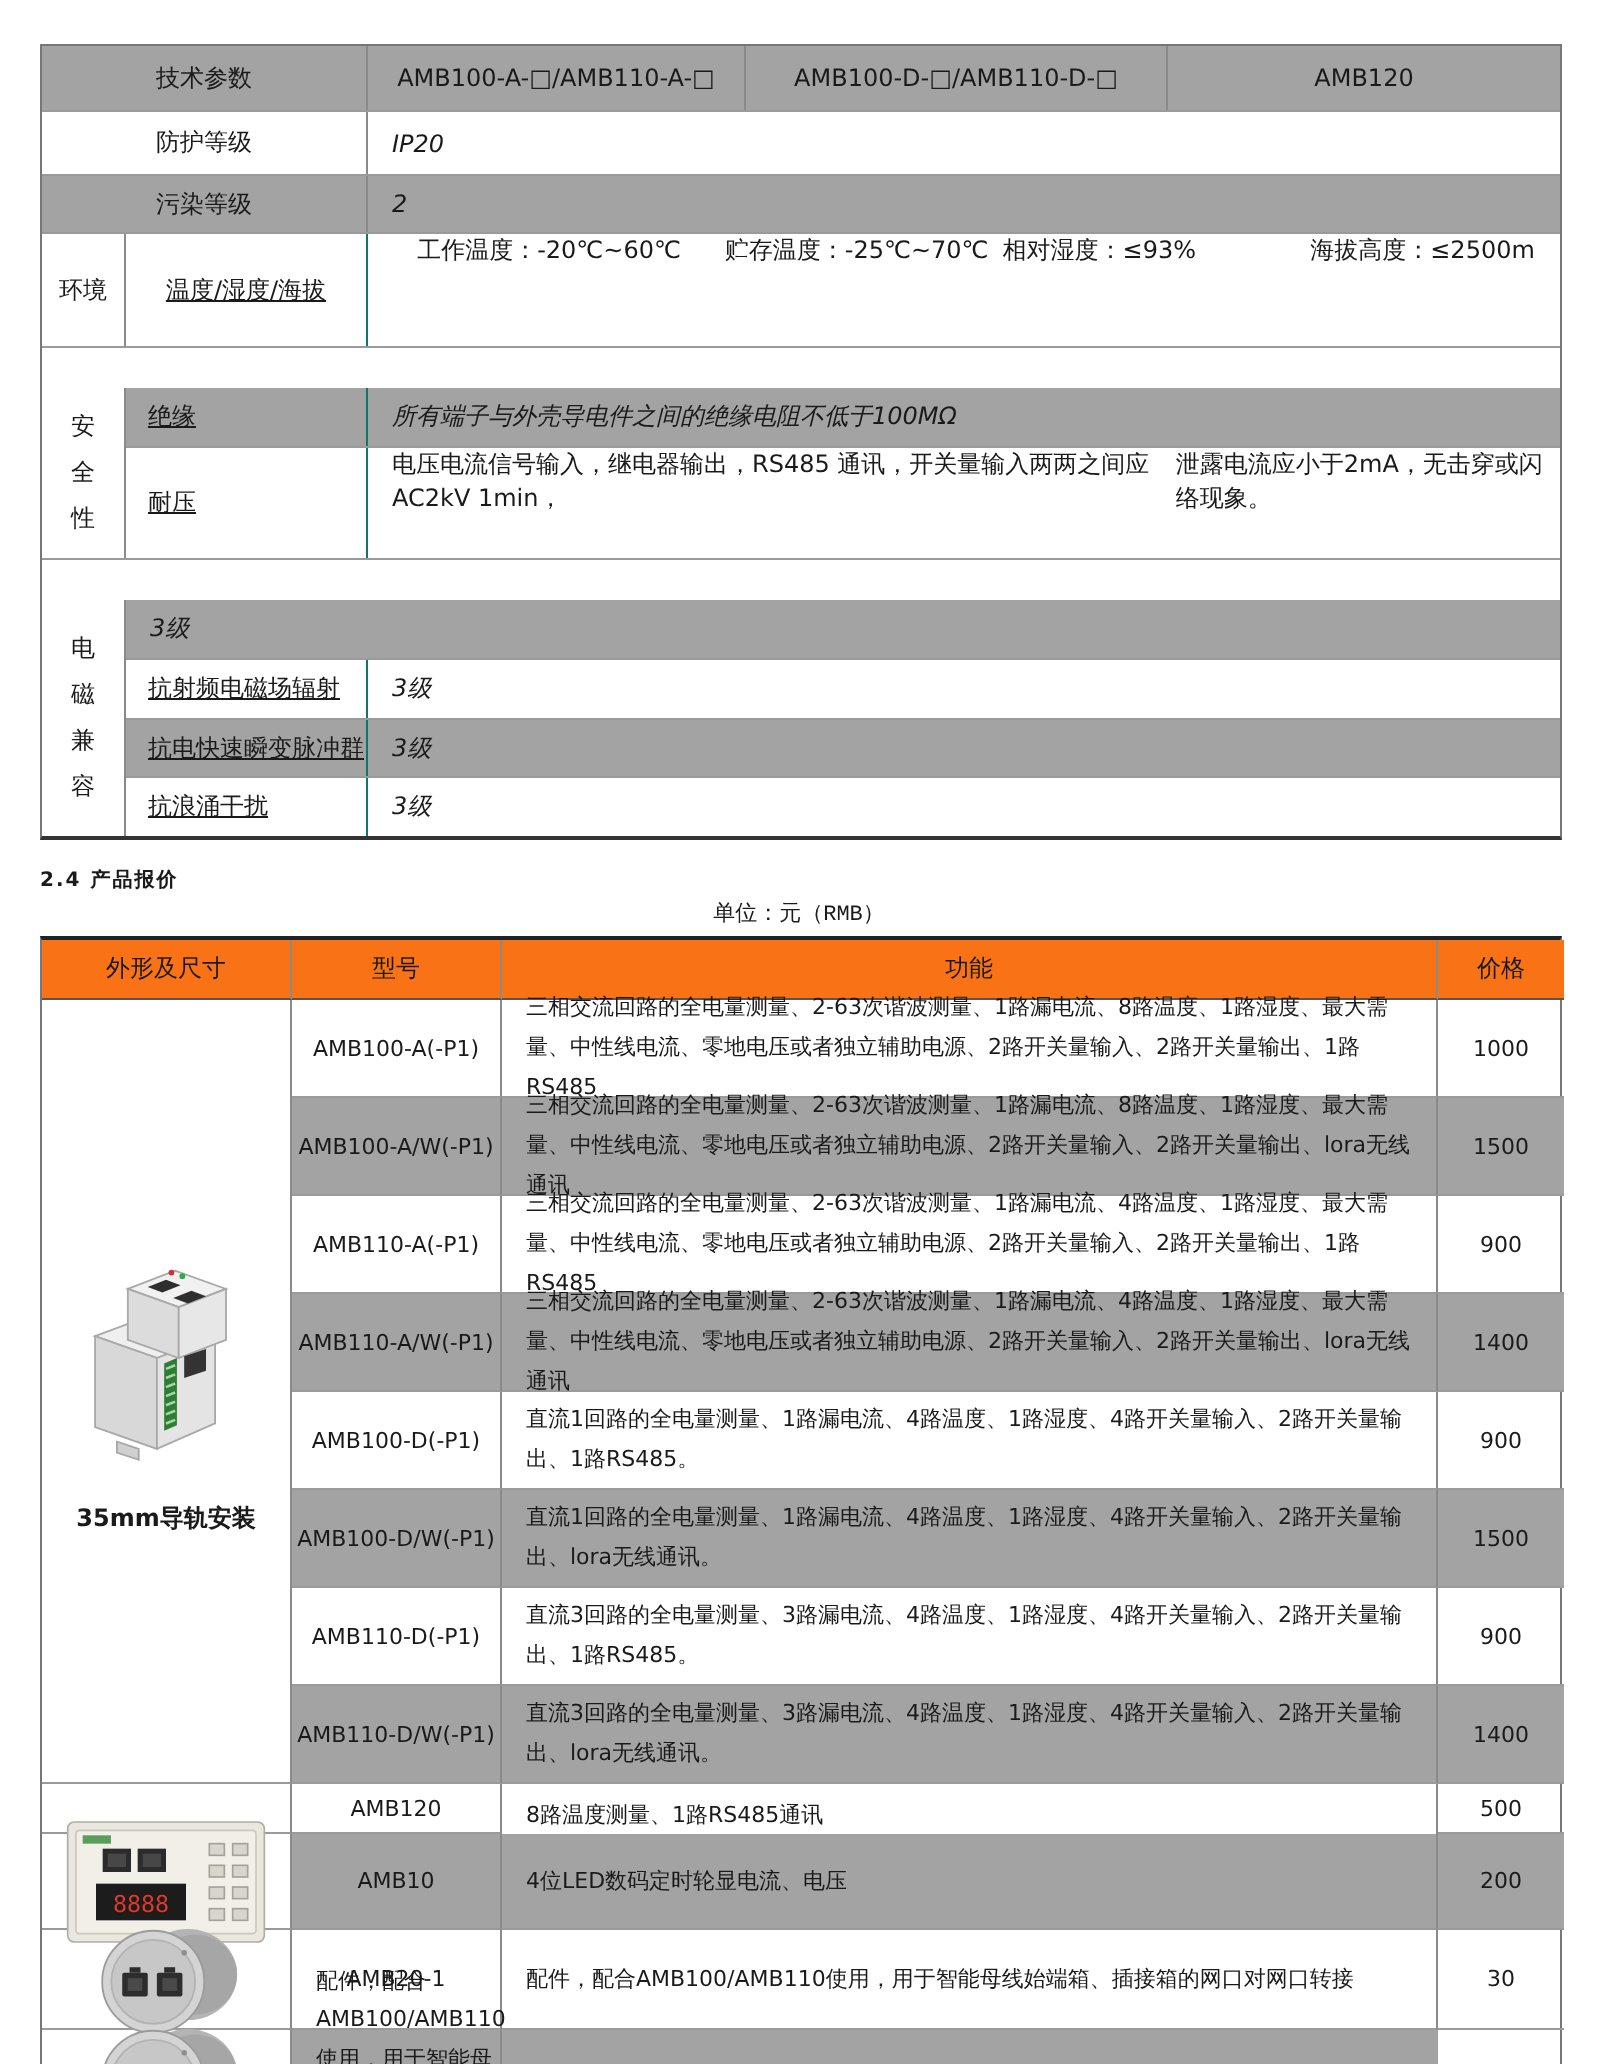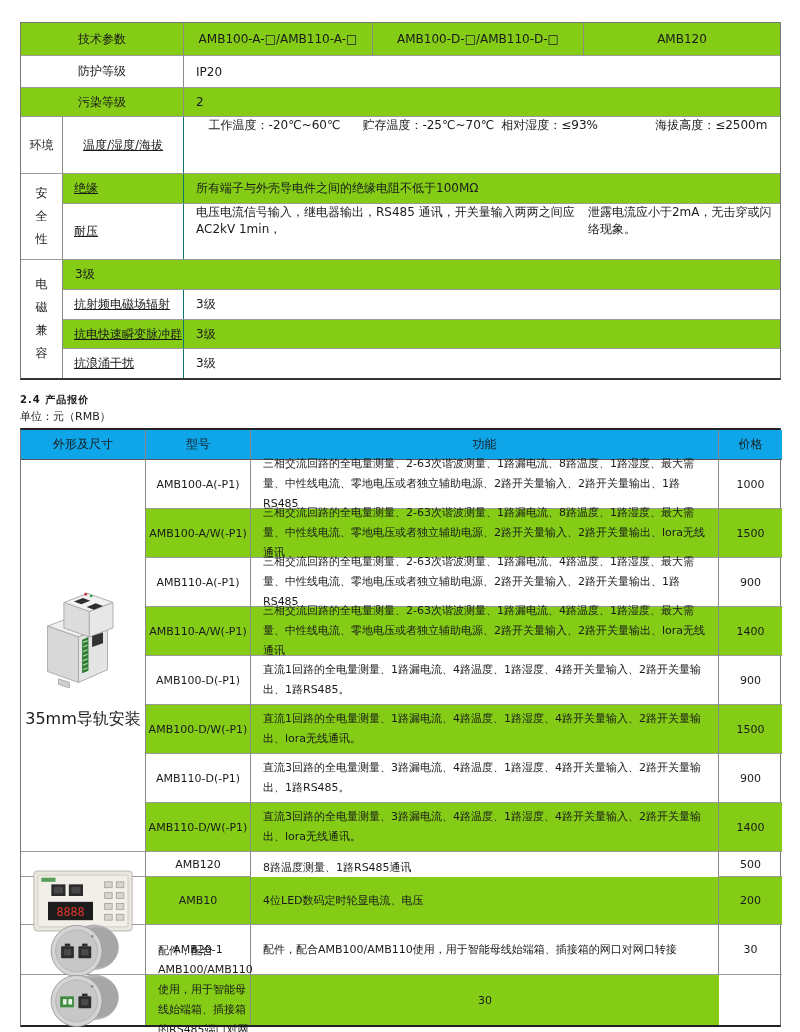--- a/index.html
+++ b/index.html
@@ -5,60 +5,60 @@
   html,body { margin:0; padding:0; }
   body {
     width:800px; height:1032px; background:#ffffff;
     font-family:"DejaVu Sans","Liberation Sans",sans-serif;
     color:#1a1a1a; position:relative;
   }
   .page { position:absolute; left:20px; top:22px; width:761px; }
 
   
   .spec { border:1px solid #777; border-bottom:2px solid #333; font-size:12px; }
-  .shaded { background:#84cc16; }
+  .shaded { background:#a3a3a3; }
   .srow { display:flex; border-bottom:1px solid #9a9a9a; }
   .cell { box-sizing:border-box; }
   .lbl-merged { width:163px; display:flex; align-items:center; justify-content:center; border-right:1px solid #8a8a8a; flex:none; }
   .grp { width:42px; border-right:1px solid #8a8a8a; display:flex; align-items:center; justify-content:center; flex:none; }
   .v-text { width:14px; line-height:1.9; text-align:center; word-break:break-all; }
   .lblc { width:121px; border-right:1px solid #0f766e; display:flex; align-items:center; flex:none;text-decoration:underline; }
   .lblc.center { justify-content:center; }
   .lblc.left { padding-left:11px; }
-  .val { flex:1; display:flex; align-items:center; padding-left:12px; }
+  .val { flex:1; display:flex; align-items:center; padding-left:12px;font-style:italic; }
   .hval { display:flex; align-items:center; justify-content:center; border-right:1px solid #8a8a8a; }
   .hval.last { border-right:none; }
   .val2 { flex:1; display:flex; flex-direction:row; justify-content:center; gap:7px; padding-left:12px; }
   .pair .first { display:inline-block; width:150px; }
-  .groupwrap { display:flex; border-bottom:1px solid #9a9a9a; }
+  .groupwrap { display:flex; border-bottom:1px solid #9a9a9a;margin-top:20px; }
   .groupwrap.nb { border-bottom:none; }
   .grows { flex:1; display:flex; flex-direction:column; }
   .grows .srow:last-child { border-bottom:none; }
   .h32{height:32px}.h31{height:31px}.h28{height:28px}.h29{height:29px}.h56{height:56px}.h55{height:55px}
 
   
   .sec-title { margin:13px 0 0 0; font-size:10px; font-weight:bold; letter-spacing:1px; }
-  .unit-note { text-align:left; font-size:11px; margin:2px 2px 4px 0; }
+  .unit-note { text-align:center; font-size:11px; margin:2px 2px 4px 0;font-family:Liberation Mono, monospace; }
 
   
   .ptable {
     display:grid;
     grid-template-columns:125px 105px 468px 63px;
     grid-template-rows:30px 49px 49px 49px 49px 49px 49px 49px 49px 25px 48px 50px 50px;
     border:1px solid #777; border-top:2px solid #222; border-bottom:2px solid #222;
     font-size:11px;
   }
   .pc { box-sizing:border-box; border-right:1px solid #8a8a8a; border-bottom:1px solid #9a9a9a;
         display:flex; align-items:center; justify-content:center; text-align:center; }
   .pc.br0 { border-right:none; }
   .pc.bb0 { border-bottom:none; }
   .pc.func { justify-content:flex-start; text-align:left; padding:16px 12px; line-height:1.8; }
-  .ph { background:#0ea5e9; font-size:12px; border-bottom:1px solid #555; }
+  .ph { background:#f97316; font-size:12px; border-bottom:1px solid #555; }
   .img-span { grid-column:1; grid-row:2 / span 8; flex-direction:column; gap:16px; }
-  .mount-label { font-size:16px; }
+  .mount-label { font-size:12px;font-weight:bold; }
 </style>
 </head>
 <body>
 
 <div class="page">
 
   <div class="spec">
 
     <div class="srow h32 shaded">
       <div class="cell lbl-merged">技术参数</div>

